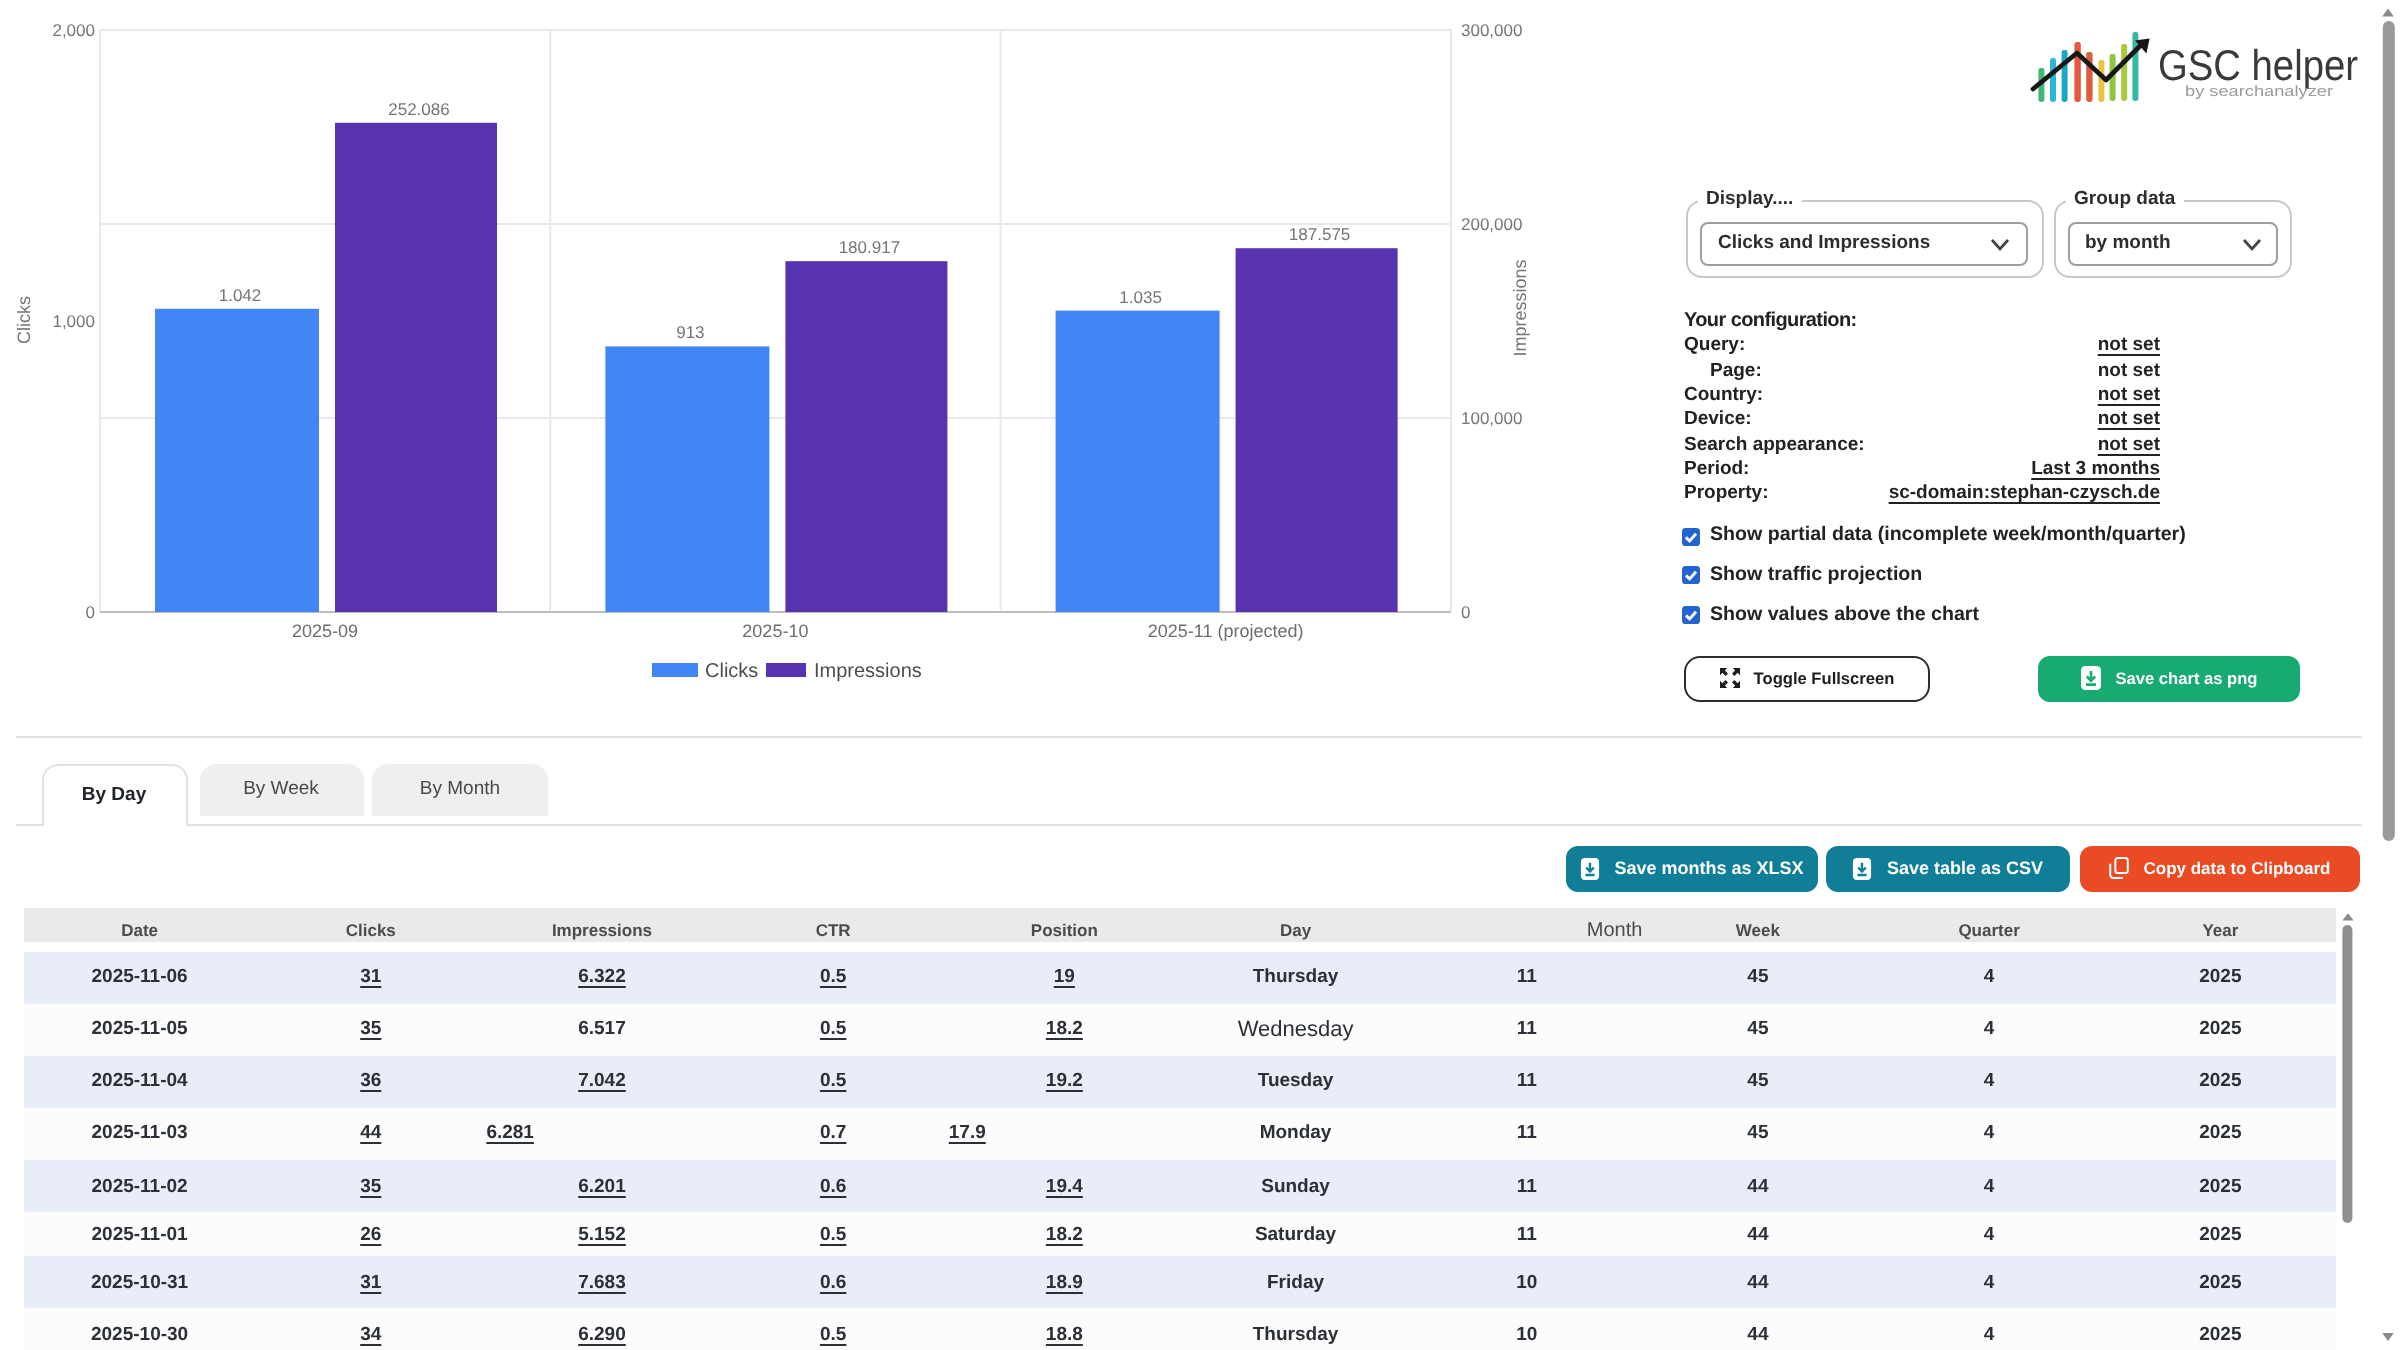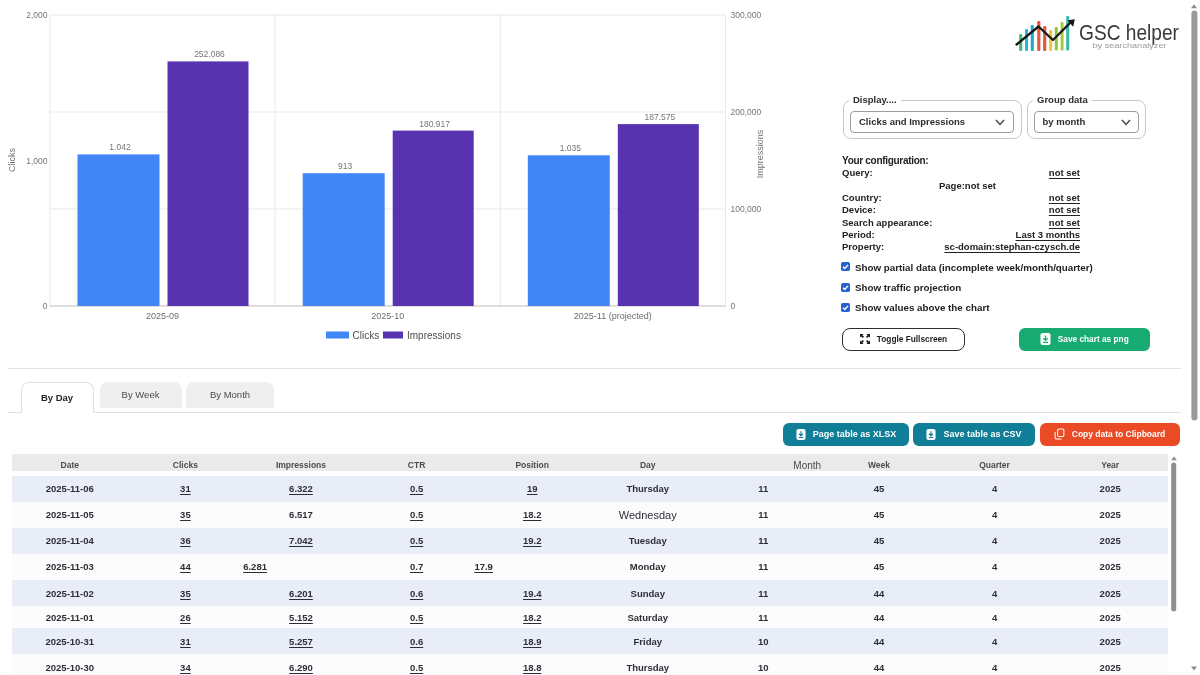--- a/index.html
+++ b/index.html
@@ -104,21 +104,21 @@
     </svg>
 </div>
 
 <div class="abs" style="left:842px;top:155px;width:238px;font-size:9.5px;font-weight:600;color:#222;">
   <div style="font-weight:bold;font-size:10px;letter-spacing:-0.3px;line-height:12.4px;">Your configuration:</div>
   <div style="line-height:12.35px;">
     <div style="display:flex;justify-content:space-between;">
         <span>Query:</span>
         <span style="text-decoration:underline;text-underline-offset:1.5px;">not set</span>
       </div>
-    <div style="display:flex;justify-content:center;padding-left:13px;">
+    <div style="display:flex;justify-content:space-between;padding-left:13px;">
         <span>Page:</span>
         <span>not set</span>
       </div>
     <div style="display:flex;justify-content:space-between;">
         <span>Country:</span>
         <span style="text-decoration:underline;text-underline-offset:1.5px;">not set</span>
       </div>
     <div style="display:flex;justify-content:space-between;">
         <span>Device:</span>
         <span style="text-decoration:underline;text-underline-offset:1.5px;">not set</span>
@@ -131,21 +131,21 @@
         <span>Period:</span>
         <span style="text-decoration:underline;text-underline-offset:1.5px;">Last 3 months</span>
       </div>
     <div style="display:flex;justify-content:space-between;">
         <span>Property:</span>
         <span style="text-decoration:underline;text-underline-offset:1.5px;">sc-domain:stephan-czysch.de</span>
       </div>
   </div>
 </div>
 
-<div class="abs" style="left:841px;top:261.5px;display:flex;align-items:flex-start;gap:5px;">
+<div class="abs" style="left:841px;top:261.5px;display:flex;align-items:flex-end;gap:5px;">
   <svg width="9" height="9" viewBox="0 0 10 10" style="flex:none">
       <rect x="0" y="0" width="10" height="10" rx="2" fill="#2363cf"></rect>
       <path d="M2.2 5.2 L4.2 7.2 L7.8 3.2" stroke="#fff" stroke-width="1.6" fill="none"></path>
     </svg>
   <span style="font-size:9.8px;font-weight:bold;color:#222;">Show partial data (incomplete week/month/quarter)</span>
 </div>
 <div class="abs" style="left:841px;top:281.9px;display:flex;align-items:center;gap:5px;">
   <svg width="9" height="9" viewBox="0 0 10 10" style="flex:none">
       <rect x="0" y="0" width="10" height="10" rx="2" fill="#2363cf"></rect>
       <path d="M2.2 5.2 L4.2 7.2 L7.8 3.2" stroke="#fff" stroke-width="1.6" fill="none"></path>
@@ -181,21 +181,21 @@
 <div class="abs" style="left:8px;top:412px;width:1173px;height:1px;background:#dee2e6;"></div>
 <div class="abs" style="left:99.5px;top:382px;width:82px;height:25.5px;background:#efefef;border-radius:8px 8px 0 0;display:flex;align-items:center;justify-content:center;font-size:9.5px;color:#4a4a4a;">By Week</div>
 <div class="abs" style="left:186px;top:382px;width:88px;height:25.5px;background:#efefef;border-radius:8px 8px 0 0;display:flex;align-items:center;justify-content:center;font-size:9.5px;color:#4a4a4a;">By Month</div>
 <div class="abs" style="left:20.5px;top:381.5px;width:73px;height:31.5px;background:#fff;border:1px solid #dee2e6;border-bottom:none;border-radius:8px 8px 0 0;display:flex;align-items:center;justify-content:center;font-size:9.5px;font-weight:bold;color:#212529;">By Day</div>
 
 <div class="abs btn" style="left:783px;top:422.5px;width:126px;height:23.5px;background:#0f7e96;">
   <svg width="10" height="11" viewBox="0 0 11 12">
       <rect x="0.5" y="0" width="10" height="12" rx="2.2" fill="#fff"></rect>
       <path d="M5.5 2.5 L5.5 7 M3.4 5.2 L5.5 7.4 L7.6 5.2 M3 9.3 L8 9.3" stroke="#0f7e96" stroke-width="1.3" fill="none"></path>
     </svg>
-  <span>Page table as XLSX</span>
+  <span>Save months as XLSX</span>
 </div>
 <div class="abs btn" style="left:913px;top:422.5px;width:122px;height:23.5px;background:#0f7e96;">
   <svg width="10" height="11" viewBox="0 0 11 12">
       <rect x="0.5" y="0" width="10" height="12" rx="2.2" fill="#fff"></rect>
       <path d="M5.5 2.5 L5.5 7 M3.4 5.2 L5.5 7.4 L7.6 5.2 M3 9.3 L8 9.3" stroke="#0f7e96" stroke-width="1.3" fill="none"></path>
     </svg>
   <span>Save table as CSV</span>
 </div>
 <div class="abs btn" style="left:1039.5px;top:422.5px;width:140px;height:23.5px;background:#ea4a24;">
   <svg width="11" height="12" viewBox="0 0 12 13" fill="none" stroke="#fff" stroke-width="1.1">
@@ -291,21 +291,21 @@
           <td style="font-size:9.5px;font-weight:bold;color:#2b2f36;text-align:center;text-decoration:underline;text-underline-offset:1.5px;text-decoration-thickness:1px;">18.2</td>
           <td style="font-size:9.5px;font-weight:bold;color:#2b2f36;text-align:center;">Saturday</td>
           <td style="font-size:9.5px;font-weight:bold;color:#2b2f36;text-align:center;">11</td>
           <td style="font-size:9.5px;font-weight:bold;color:#2b2f36;text-align:center;">44</td>
           <td style="font-size:9.5px;font-weight:bold;color:#2b2f36;text-align:center;">4</td>
           <td style="font-size:9.5px;font-weight:bold;color:#2b2f36;text-align:center;">2025</td>
         </tr>
 <tr style="height:26.1px;background:#e9edf8;">
           <td style="font-size:9.5px;font-weight:bold;color:#2b2f36;text-align:center;">2025-10-31</td>
           <td style="font-size:9.5px;font-weight:bold;color:#2b2f36;text-align:center;text-decoration:underline;text-underline-offset:1.5px;text-decoration-thickness:1px;">31</td>
-          <td style="font-size:9.5px;font-weight:bold;color:#2b2f36;text-align:center;text-decoration:underline;text-underline-offset:1.5px;text-decoration-thickness:1px;">5.257</td>
+          <td style="font-size:9.5px;font-weight:bold;color:#2b2f36;text-align:center;text-decoration:underline;text-underline-offset:1.5px;text-decoration-thickness:1px;">7.683</td>
           <td style="font-size:9.5px;font-weight:bold;color:#2b2f36;text-align:center;text-decoration:underline;text-underline-offset:1.5px;text-decoration-thickness:1px;">0.6</td>
           <td style="font-size:9.5px;font-weight:bold;color:#2b2f36;text-align:center;text-decoration:underline;text-underline-offset:1.5px;text-decoration-thickness:1px;">18.9</td>
           <td style="font-size:9.5px;font-weight:bold;color:#2b2f36;text-align:center;">Friday</td>
           <td style="font-size:9.5px;font-weight:bold;color:#2b2f36;text-align:center;">10</td>
           <td style="font-size:9.5px;font-weight:bold;color:#2b2f36;text-align:center;">44</td>
           <td style="font-size:9.5px;font-weight:bold;color:#2b2f36;text-align:center;">4</td>
           <td style="font-size:9.5px;font-weight:bold;color:#2b2f36;text-align:center;">2025</td>
         </tr>
 <tr style="height:26.1px;background:#fcfcfd;">
           <td style="font-size:9.5px;font-weight:bold;color:#2b2f36;text-align:center;">2025-10-30</td>

